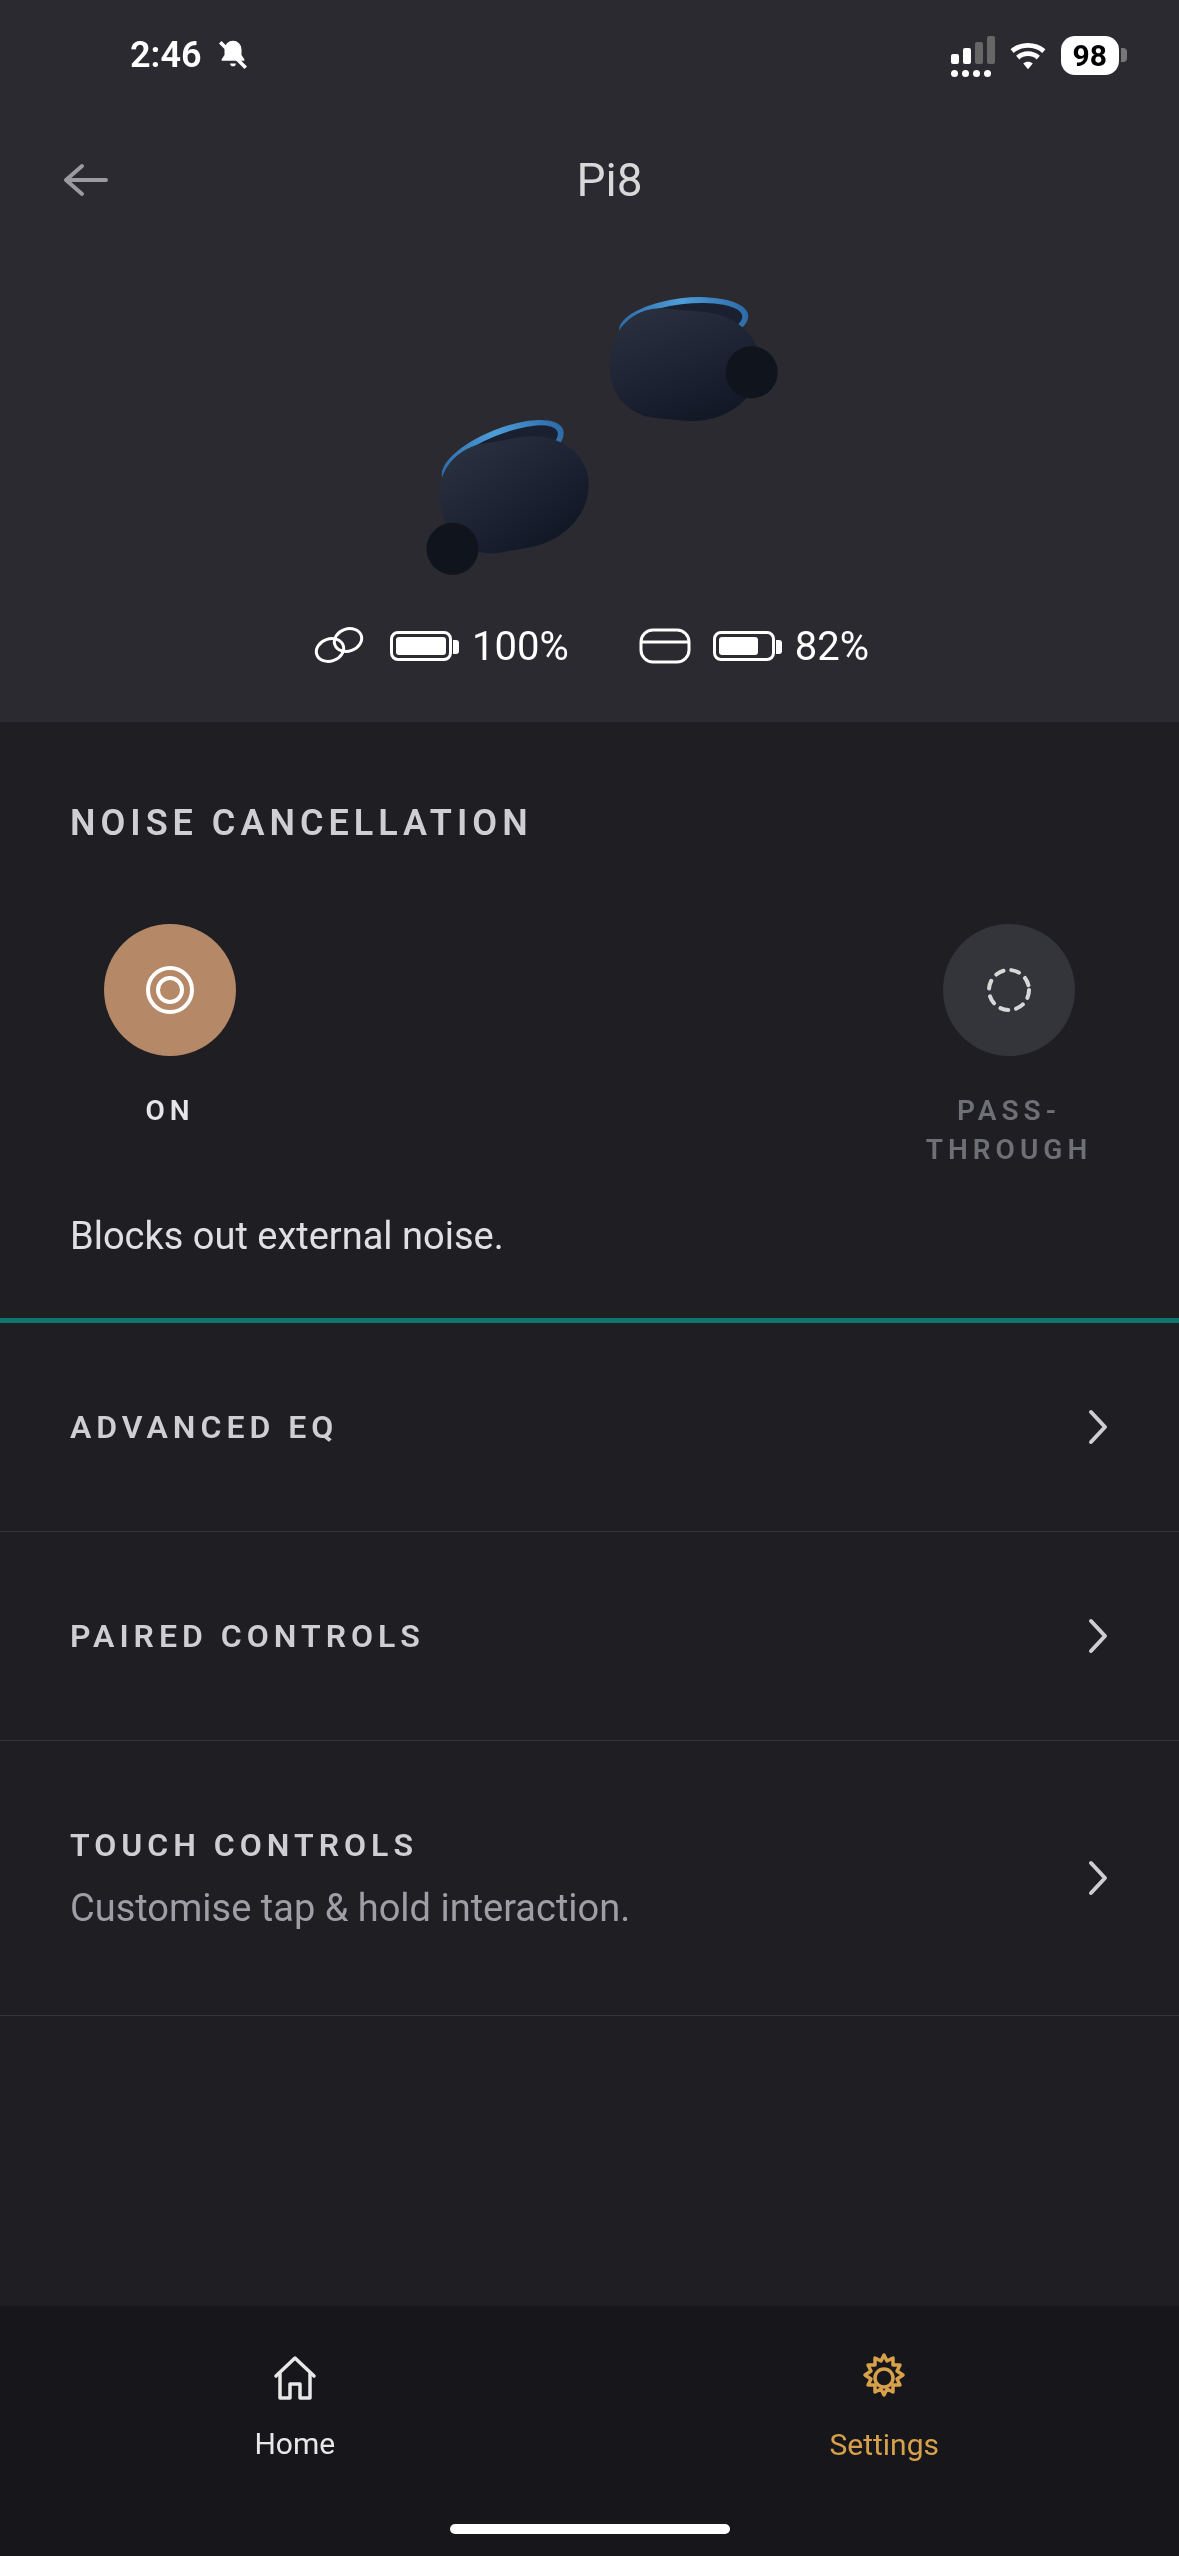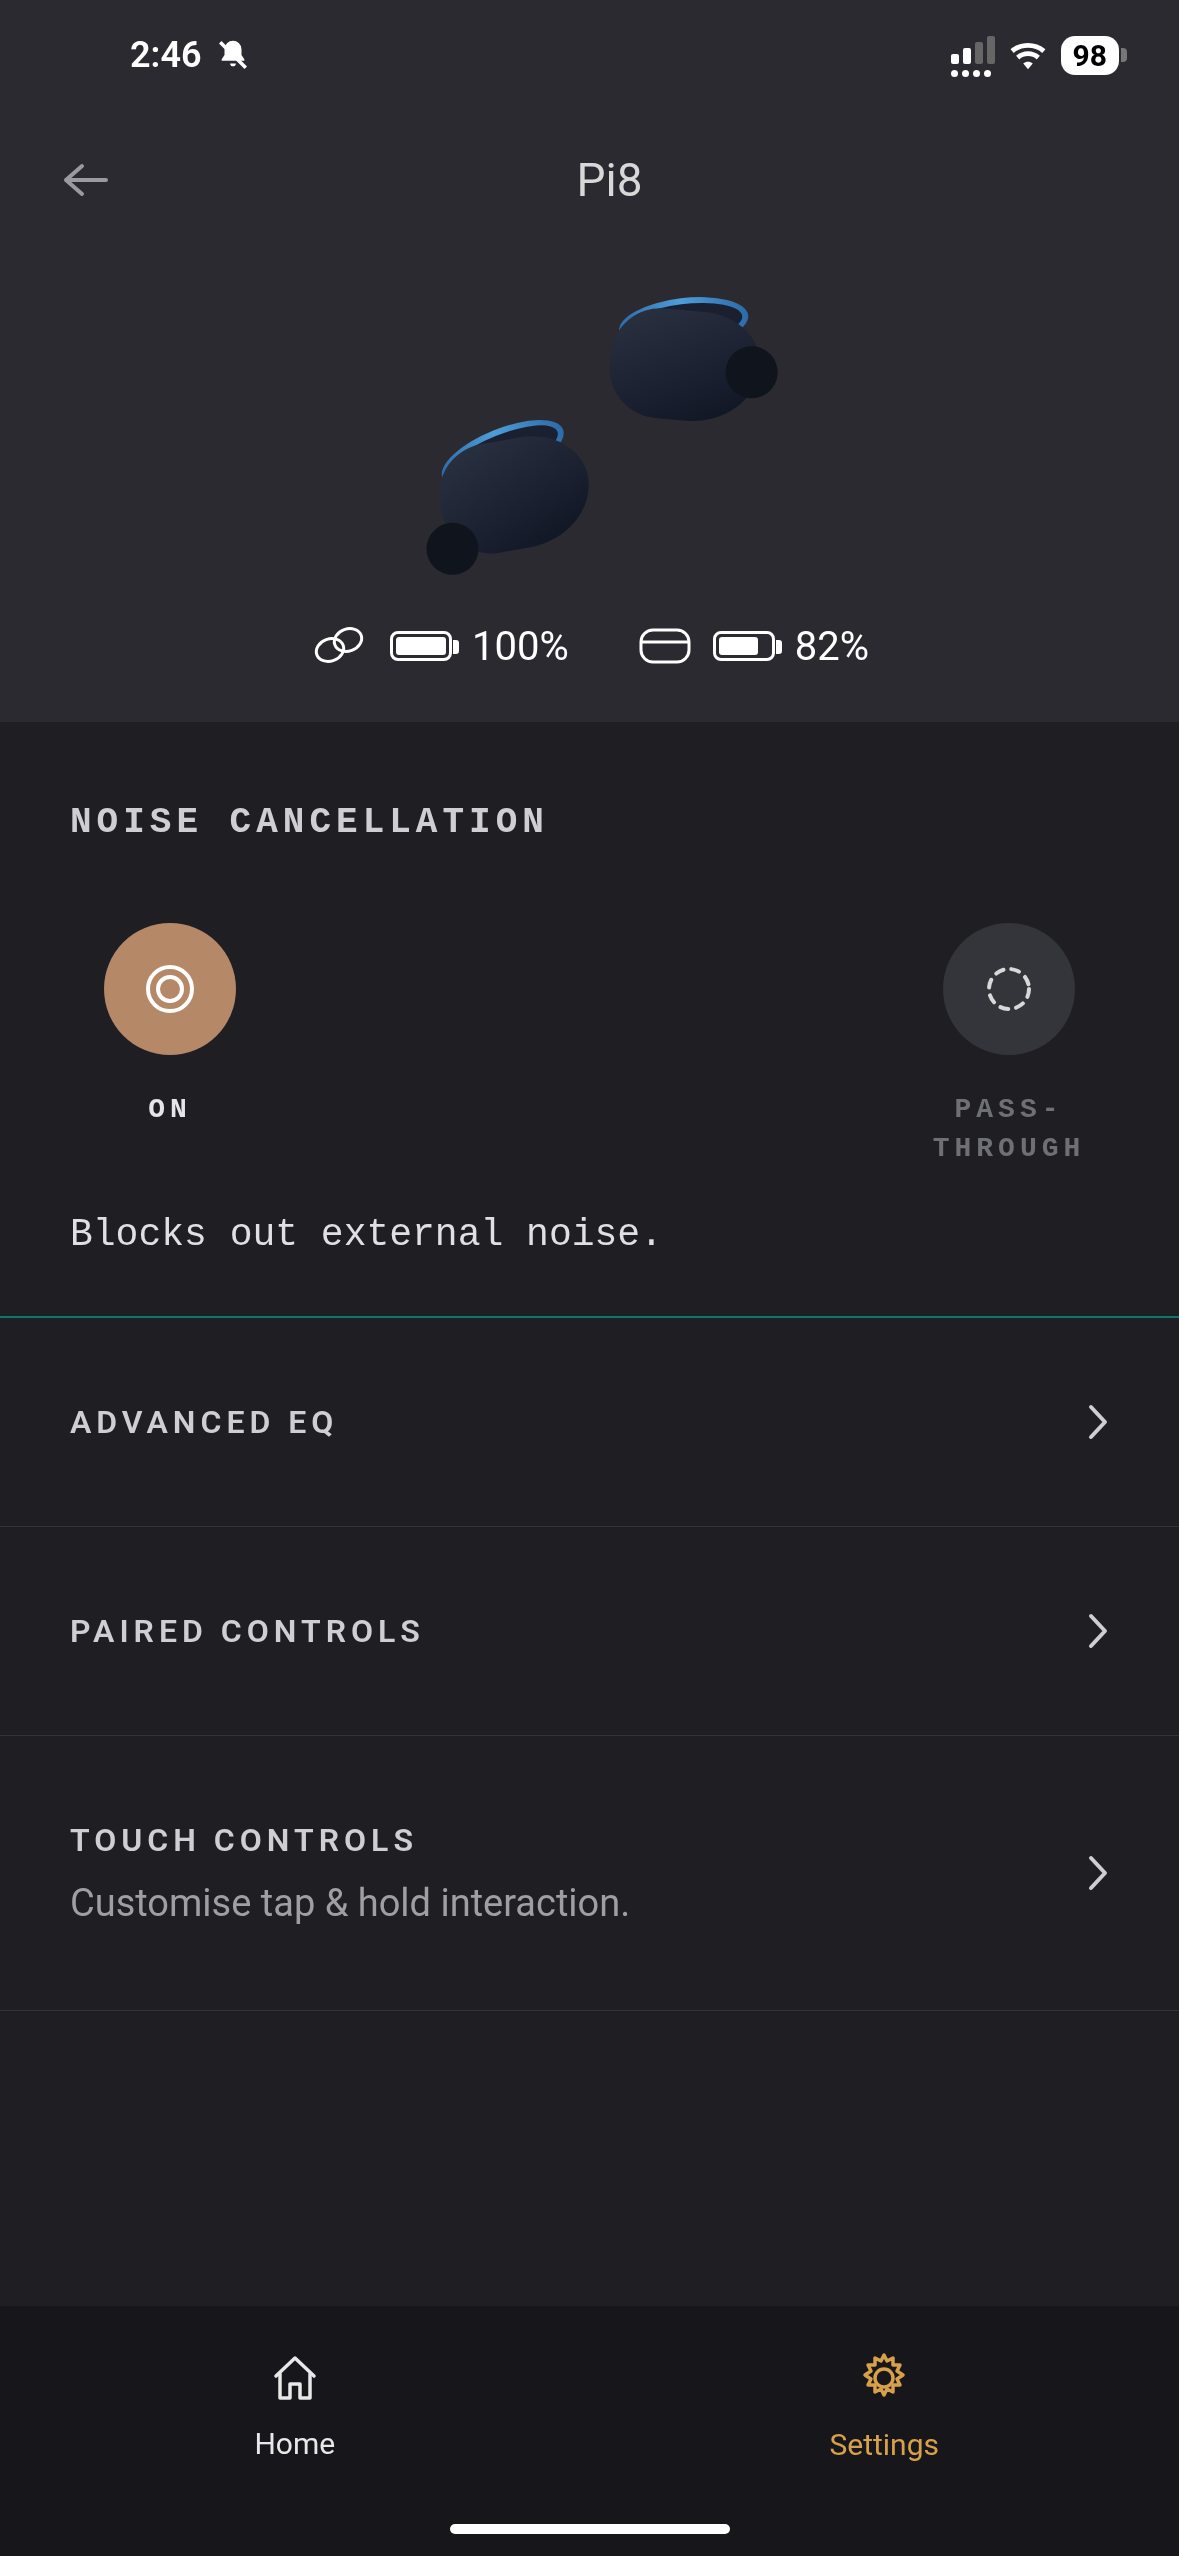--- a/index.html
+++ b/index.html
@@ -166,23 +166,22 @@
   
   .body {
     flex:1;
     background:#1e1e23;
     display:flex;flex-direction:column;
   }
 
   
   .section {
     border-top: 1px solid #33333a;
-    border-bottom: 2px solid #0f766e;
+    border-bottom: 5px solid #0f766e;
     padding: 0 70px;
-    font-family: Liberation Mono, monospace;
   }
   .section.anc {
     padding-top: 80px;
     padding-bottom: 60px;
     border-top:none;
   }
   .section-title {
     font-size: 36px;
     letter-spacing: 5px;
     font-weight: 600;

